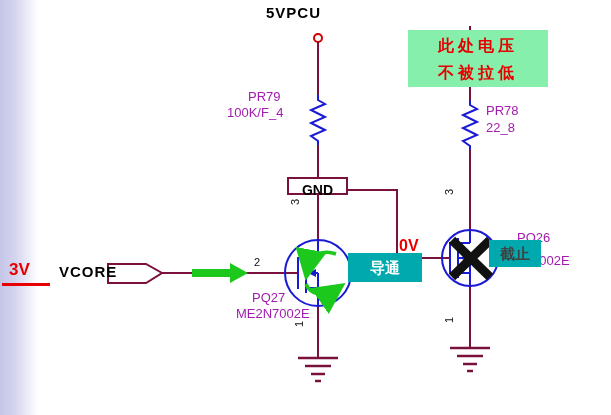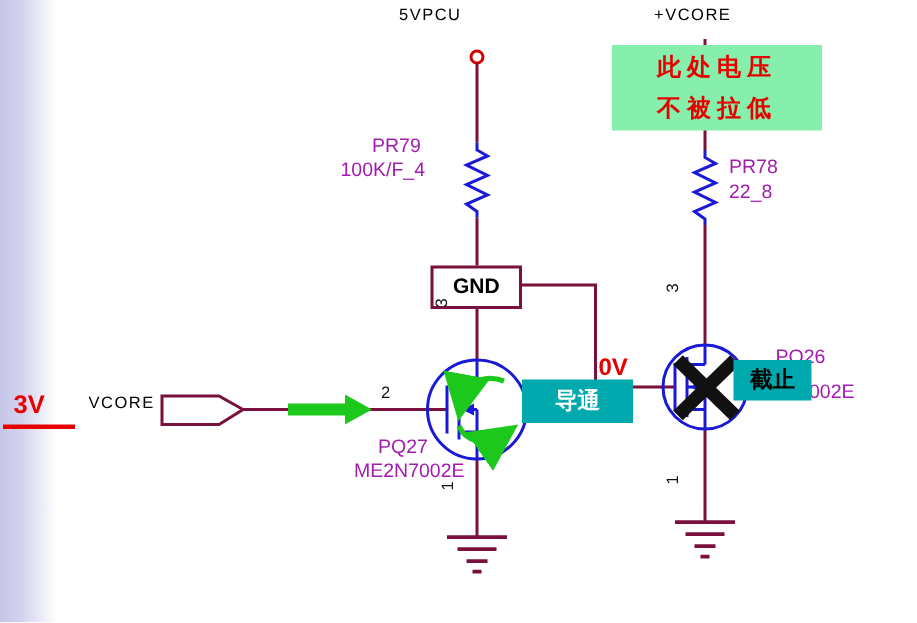--- a/index.html
+++ b/index.html
@@ -12,45 +12,45 @@
   }
   #leftstrip {
     position:absolute; left:0; top:0; width:38px; height:415px;
     background:linear-gradient(to right, #c5c5e8 0%, #d4d4ef 40%, #ffffff 100%);
     z-index:0;
   }
   svg.canvas { position:absolute; left:0; top:0; z-index:1; }
 
   .lbl { position:absolute; white-space:nowrap; z-index:2; }
 
-  .net   { font-size:11px; font-weight:normal; color:#000; letter-spacing:1px; }
+  .net   { font-size:15px; font-weight:bold; color:#000; letter-spacing:1px; }
   .blue  { font-size:13px; color:#a21caf; }
   .pin   { font-size:11px; color:#111; }
   .rot   { transform:rotate(-90deg); transform-origin:center center; }
   .redv  { color:#e80000; font-weight:bold; }
 
   #gnd-box {
-    position:absolute; left:287px; top:177px; width:61px; height:29px;
+    position:absolute; left:287px; top:177px; width:61px; height:18px;
     background:#ffffff; border:2px solid #7a103c; z-index:2;
     font-size:14px; font-weight:bold; color:#000;
     text-align:center; line-height:22px;
   }
   #note-box {
     position:absolute; left:408px; top:30px; width:140px; height:57px;
     background:#86efac; z-index:2;
     color:#e80000; font-weight:bold; font-size:16px; letter-spacing:4px;
     text-align:center; line-height:27px; padding-top:2px;
   }
   .state-box {
     position:absolute; z-index:3; text-align:center;
     font-size:15px; font-weight:bold;
     background:#00a9ae;
   }
   #state-on  { left:348px; top:253px; width:74px; height:29px; color:#ffffff; line-height:29px; }
-  #state-off { left:489px; top:240px; width:52px; height:27px; color:#000000; line-height:27px; }
+  #state-off { left:489px; top:240px; width:52px; height:27px; color:#404040; line-height:27px; }
 
   #v-in        { left:9px;  top:260px; font-size:17px; }
   #v-in-line   { position:absolute; left:2px; top:283px; width:48px; height:3px; background:#e80000; z-index:2; }
   #net-vron    { left:59px; top:263px; }
   #v-gate-right{ left:399px; top:237px; font-size:16px; }
 </style>
 </head>
 <body>
 
 <div id="stage">
@@ -126,21 +126,20 @@
     </g>
     <g stroke="#7a103c" stroke-width="2.5">
       <path d="M450,348 H490"></path>
         <path d="M457,356 H483"></path>
         <path d="M463,364 H477"></path>
         <path d="M467,371 H473"></path>
     </g>
   </svg>
 
   <div class="lbl net" style="left:266px; top:4px;">5VPCU</div>
-  <div class="lbl net" style="left:436px; top:4px;">+VCORE</div>
   <div class="lbl net" id="net-vron">VCORE</div>
 
   <div id="note-box">
     <div>此处电压</div>
     <div>不被拉低</div>
   </div>
 
   <div class="lbl blue" style="left:248px; top:89px;">PR79</div>
   <div class="lbl blue" style="left:227px; top:105px;">100K/F_4</div>
   <div class="lbl blue" style="left:486px; top:103px;">PR78</div>

